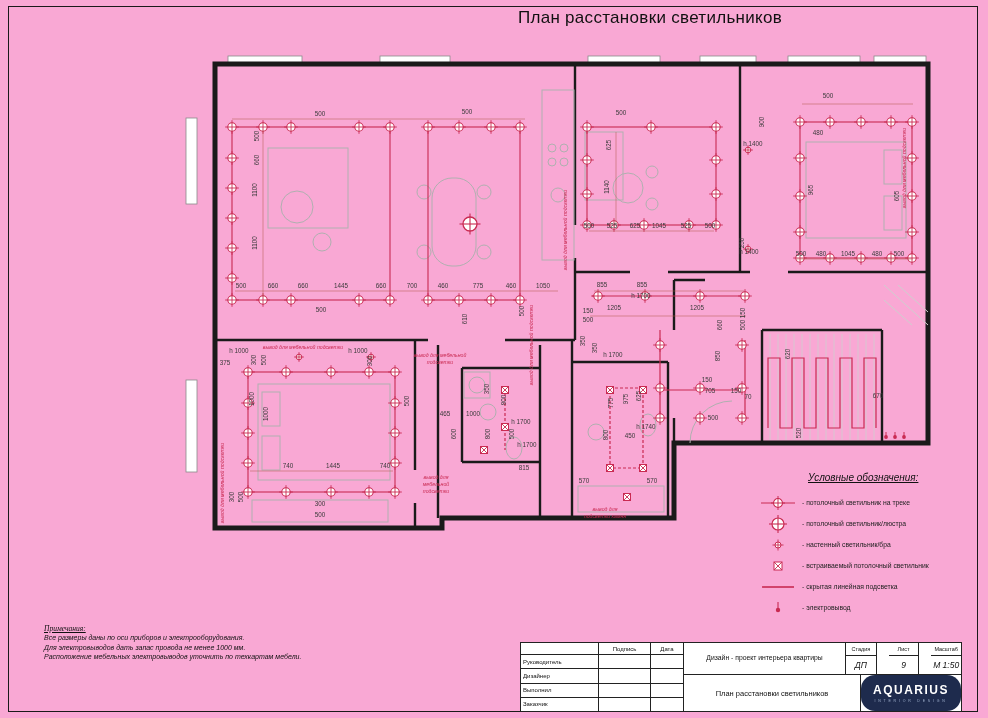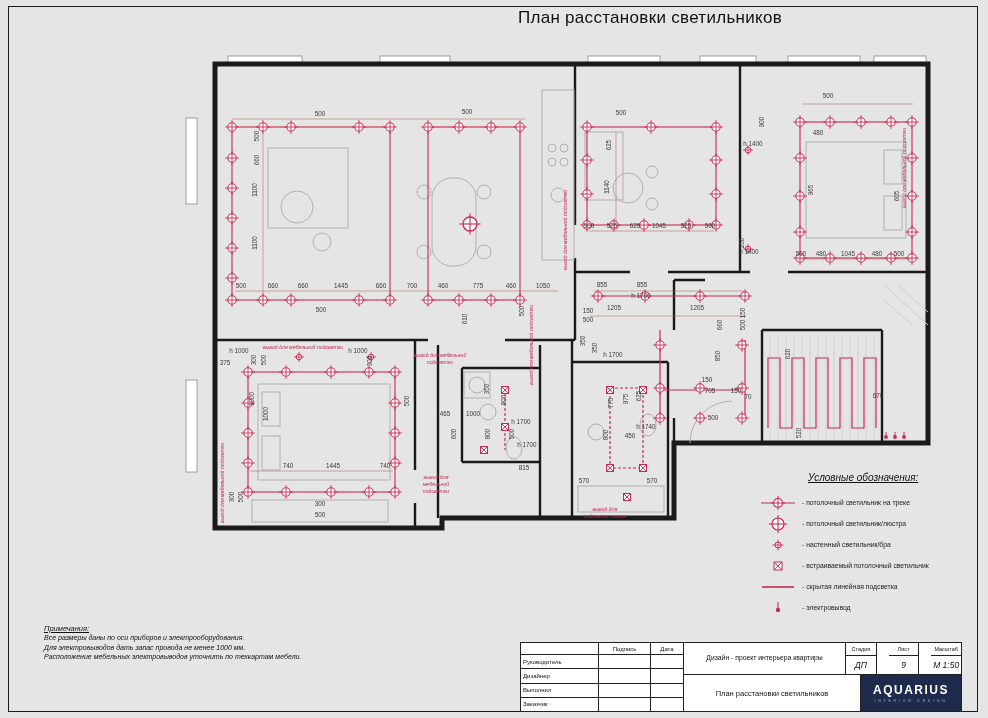--- a/index.html
+++ b/index.html
@@ -1,27 +1,27 @@
 <!DOCTYPE html>
 <html><head>
 <meta charset="utf-8">
 <style>
   html,body{margin:0;padding:0;background:#fff;}
-  .sheet{position:relative;width:988px;height:718px;background:#e5e5e5;font-family:"Liberation Sans",sans-serif;overflow:hidden;}
+  .sheet{position:relative;width:988px;height:718px;background:#f9a8d4;font-family:"Liberation Sans",sans-serif;overflow:hidden;}
   .sheet-border{position:absolute;left:8px;top:6px;width:968px;height:704px;border:1.6px solid #1a1a1a;}
   .page-title{position:absolute;left:330px;top:8px;width:640px;text-align:center;font-size:17px;color:#111;letter-spacing:.3px;}
   svg.plan{position:absolute;left:0;top:0;}
   
   .legend{position:absolute;left:758px;top:472px;width:218px;}
   .legend-title{font-size:10px;font-style:italic;text-decoration:underline;color:#111;padding-left:50px;margin-bottom:9px;}
   .legend-item{display:flex;align-items:center;height:21px;}
   .legend-label{font-size:6.8px;color:#222;margin-left:4px;}
   
   .notes{position:absolute;left:44px;top:624px;width:330px;color:#111;}
-  .notes-title{font-size:7.5px;font-style:italic;text-decoration:underline;margin-bottom:0;}
+  .notes-title{font-size:7.5px;font-style:italic;text-decoration:underline;margin-bottom:0;font-family:Liberation Serif, serif;}
   .note-line{font-size:7px;font-style:italic;line-height:9.5px;}
   
   .tb{position:absolute;left:520px;top:642px;width:442px;height:70px;border:1.6px solid #222;box-sizing:border-box;display:flex;background:#fff;font-size:6px;color:#111;}
   .tb *{box-sizing:border-box;}
   .tb-left{width:163px;border-right:1px solid #222;display:flex;flex-direction:column;}
   .tb-hdr{display:flex;height:12px;border-bottom:1px solid #222;}
   .tb-row{display:flex;flex:1;border-bottom:1px solid #222;}
   .tb-row:last-child{border-bottom:none;}
   .tb-c1{width:78px;border-right:1px solid #222;padding:1px 2px;display:flex;align-items:center;}
   .tb-c2{width:52px;border-right:1px solid #222;display:flex;align-items:center;justify-content:center;}
@@ -29,21 +29,21 @@
   .tb-right{flex:1;display:flex;flex-direction:column;}
   .tb-top{height:32px;border-bottom:1px solid #222;display:flex;}
   .tb-project{flex:1;border-right:1px solid #222;display:flex;align-items:center;justify-content:center;text-align:center;font-size:6.8px;padding:0 14px;line-height:8.5px;}
   .tb-smh{width:115px;display:flex;gap:12px;}
   .tb-sm{flex:1;display:flex;flex-direction:column;border-right:1px solid #222;}
   .tb-sm:last-child{border-right:none;text-align:center;}
   .tb-sm-h{height:13px;border-bottom:1px solid #222;display:flex;align-items:center;justify-content:center;font-size:5.5px;}
   .tb-sm-v{flex:1;display:flex;align-items:center;justify-content:center;font-size:8.5px;font-style:italic;}
   .tb-bottom{flex:1;display:flex;}
   .tb-drawing{flex:1;border-right:1px solid #222;display:flex;align-items:center;justify-content:center;text-align:center;font-size:7.5px;padding:0 6px;}
-  .tb-logo{width:100px;display:flex;flex-direction:column;align-items:center;justify-content:center;color:#fff;}
+  .tb-logo{width:100px;display:flex;flex-direction:column;align-items:center;justify-content:center;color:#fff;border-radius:14px;}
   .logo-name{font-size:12px;letter-spacing:1.5px;font-weight:bold;}
   .logo-sub{font-size:3.5px;letter-spacing:2.8px;color:#9fb0cc;margin-top:2px;}
 </style>
 </head>
 <body>
 
 <div class="sheet">
   <div class="sheet-border"></div>
   <div class="page-title">План расстановки светильников</div>
 

